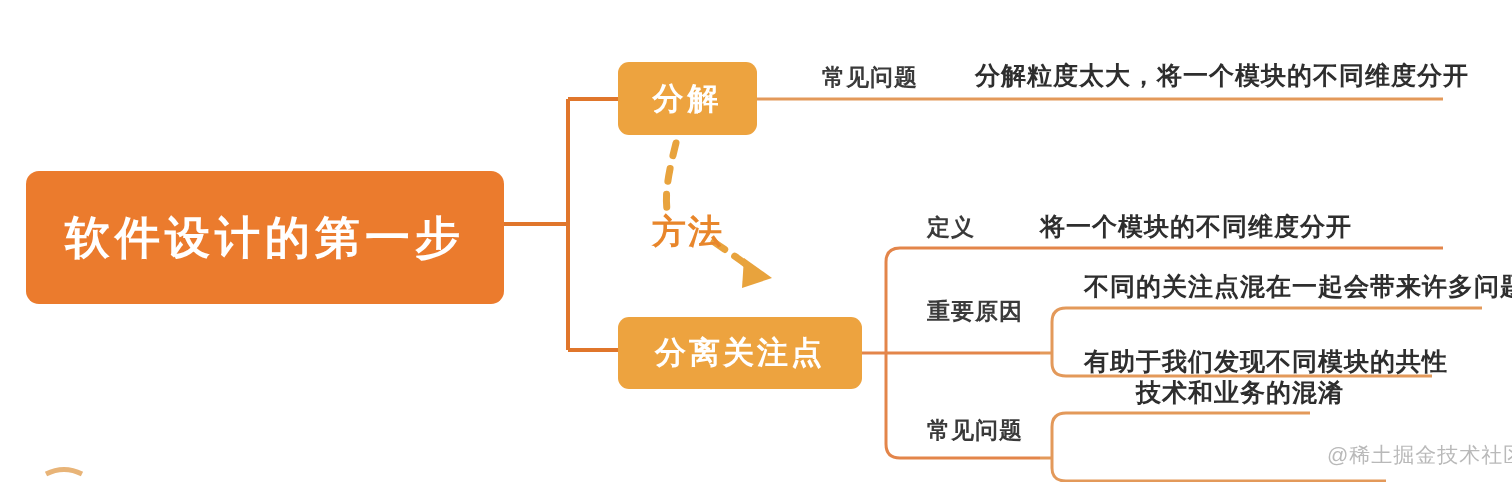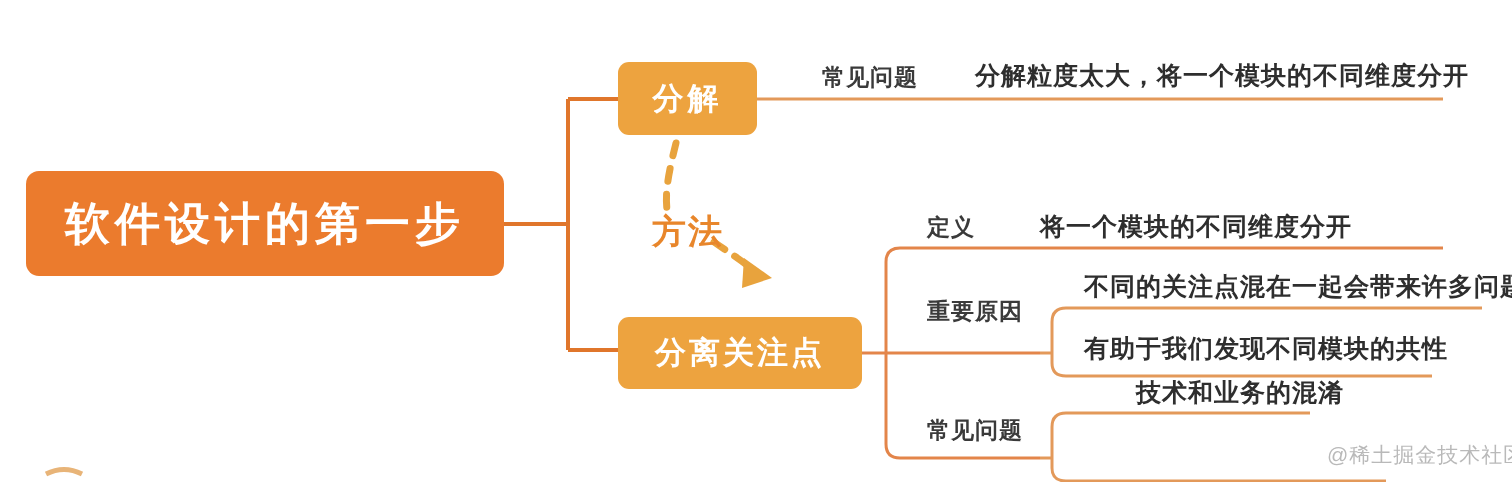--- a/index.html
+++ b/index.html
@@ -31,21 +31,21 @@
     box-sizing: border-box;
     color: #ffffff;
     font-weight: bold;
     letter-spacing: 2px;
     white-space: nowrap;
   }
   .node-root {
     left: 26px;
     top: 171px;
     width: 478px;
-    height: 105px;
+    height: 133px;
     border-radius: 13px;
     background: #EB7B2D;
     font-size: 45px;
     letter-spacing: 5px;
   }
   .node-decompose {
     left: 618px;
     top: 62px;
     width: 139px;
     height: 73px;
@@ -153,20 +153,20 @@
   <div class="method-label">方法</div>
 
   <div class="label" style="left:815px; top:62px;">常见问题</div>
   <div class="leaf" style="left:975px; top:59px;">分解粒度太大，将一个模块的不同维度分开</div>
 
   <div class="label" style="left:920px; top:212px;">定义</div>
   <div class="leaf" style="left:1040px; top:210px;">将一个模块的不同维度分开</div>
 
   <div class="label" style="left:920px; top:296px;">重要原因</div>
   <div class="leaf" style="left:1084px; top:270px;">不同的关注点混在一起会带来许多问题</div>
-  <div class="leaf" style="left:1084px; top:332px;">有助于我们发现不同模块的共性</div>
+  <div class="leaf" style="left:1084px; top:345px;">有助于我们发现不同模块的共性</div>
 
   <div class="label" style="left:920px; top:415px;">常见问题</div>
   <div class="leaf" style="left:1136px; top:376px;">技术和业务的混淆</div>
 
   <div class="watermark">@稀土掘金技术社区</div>
 
 </div>
 
 </body></html>

